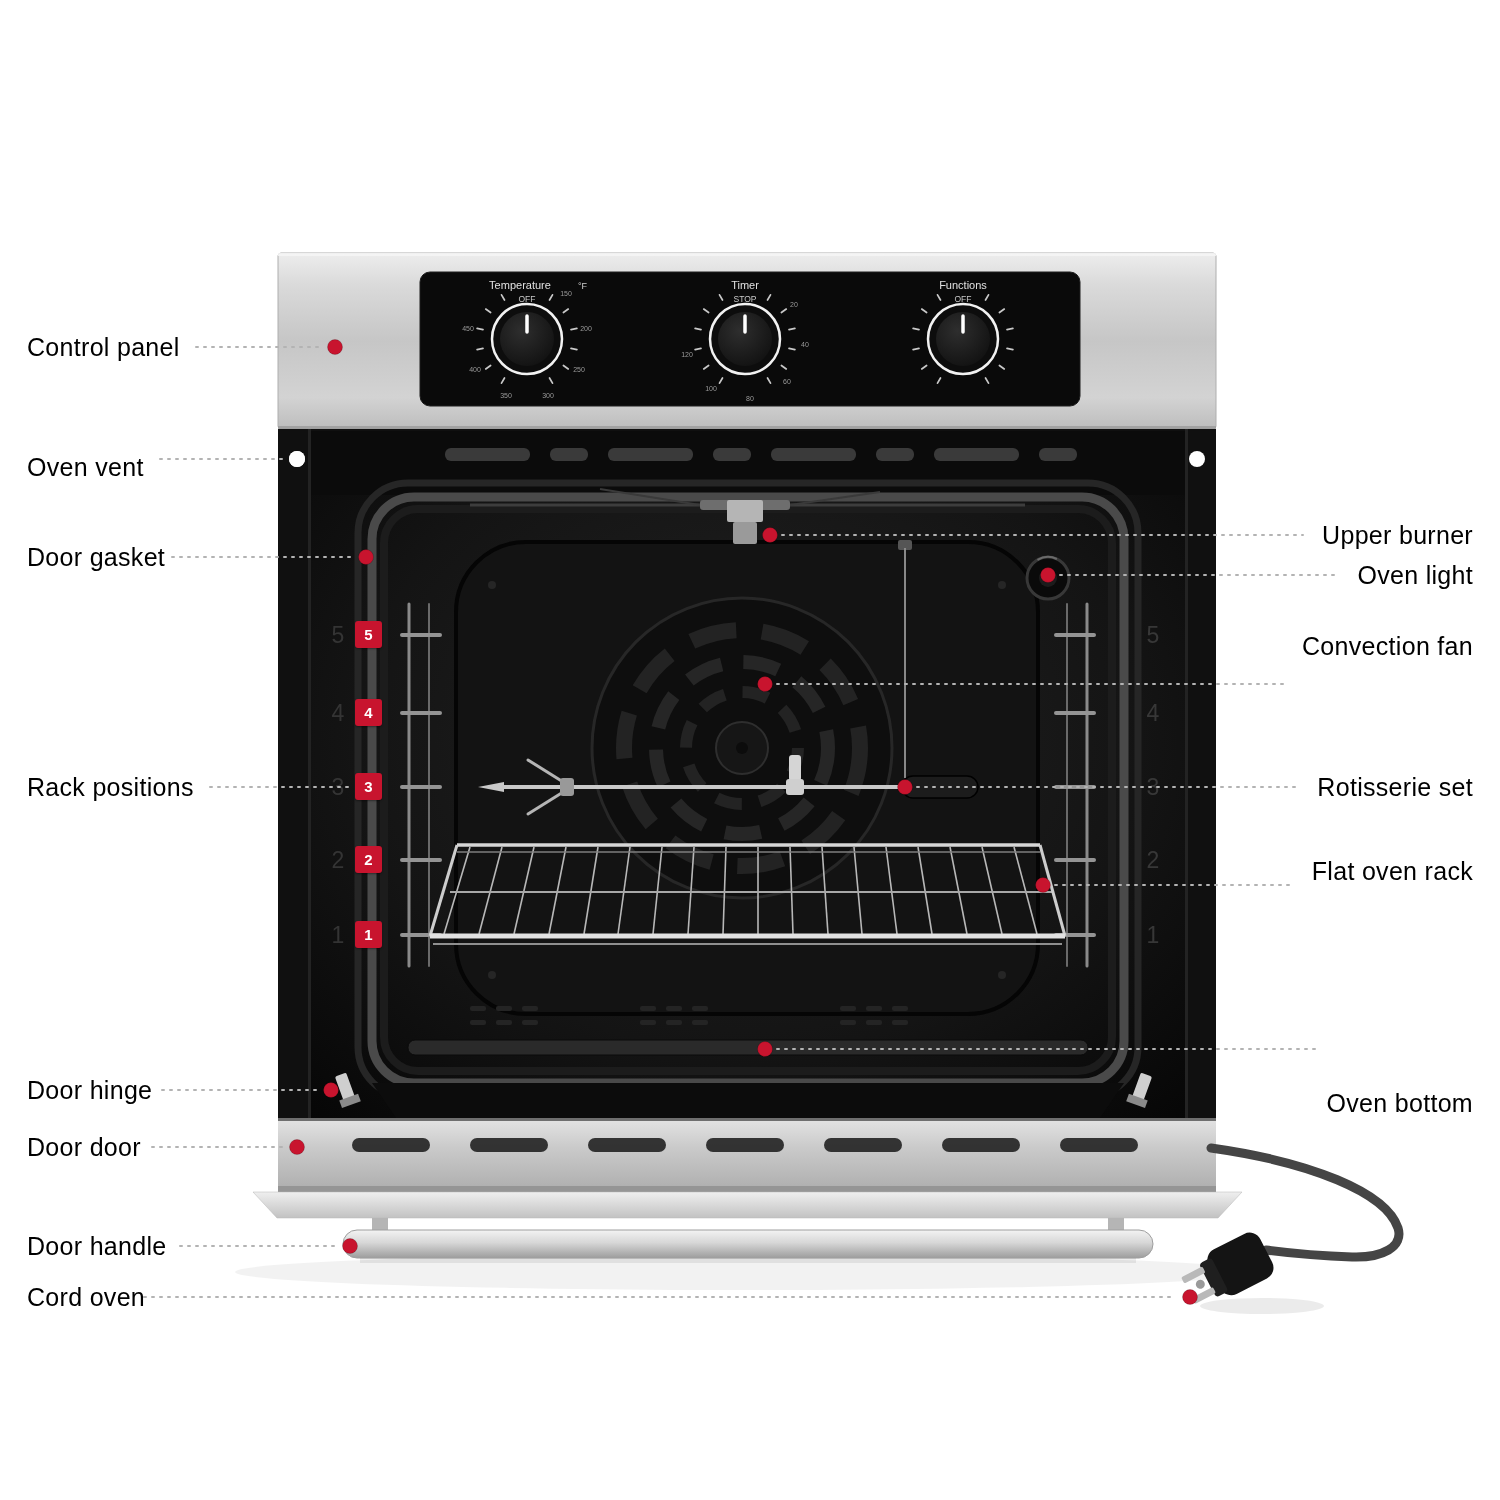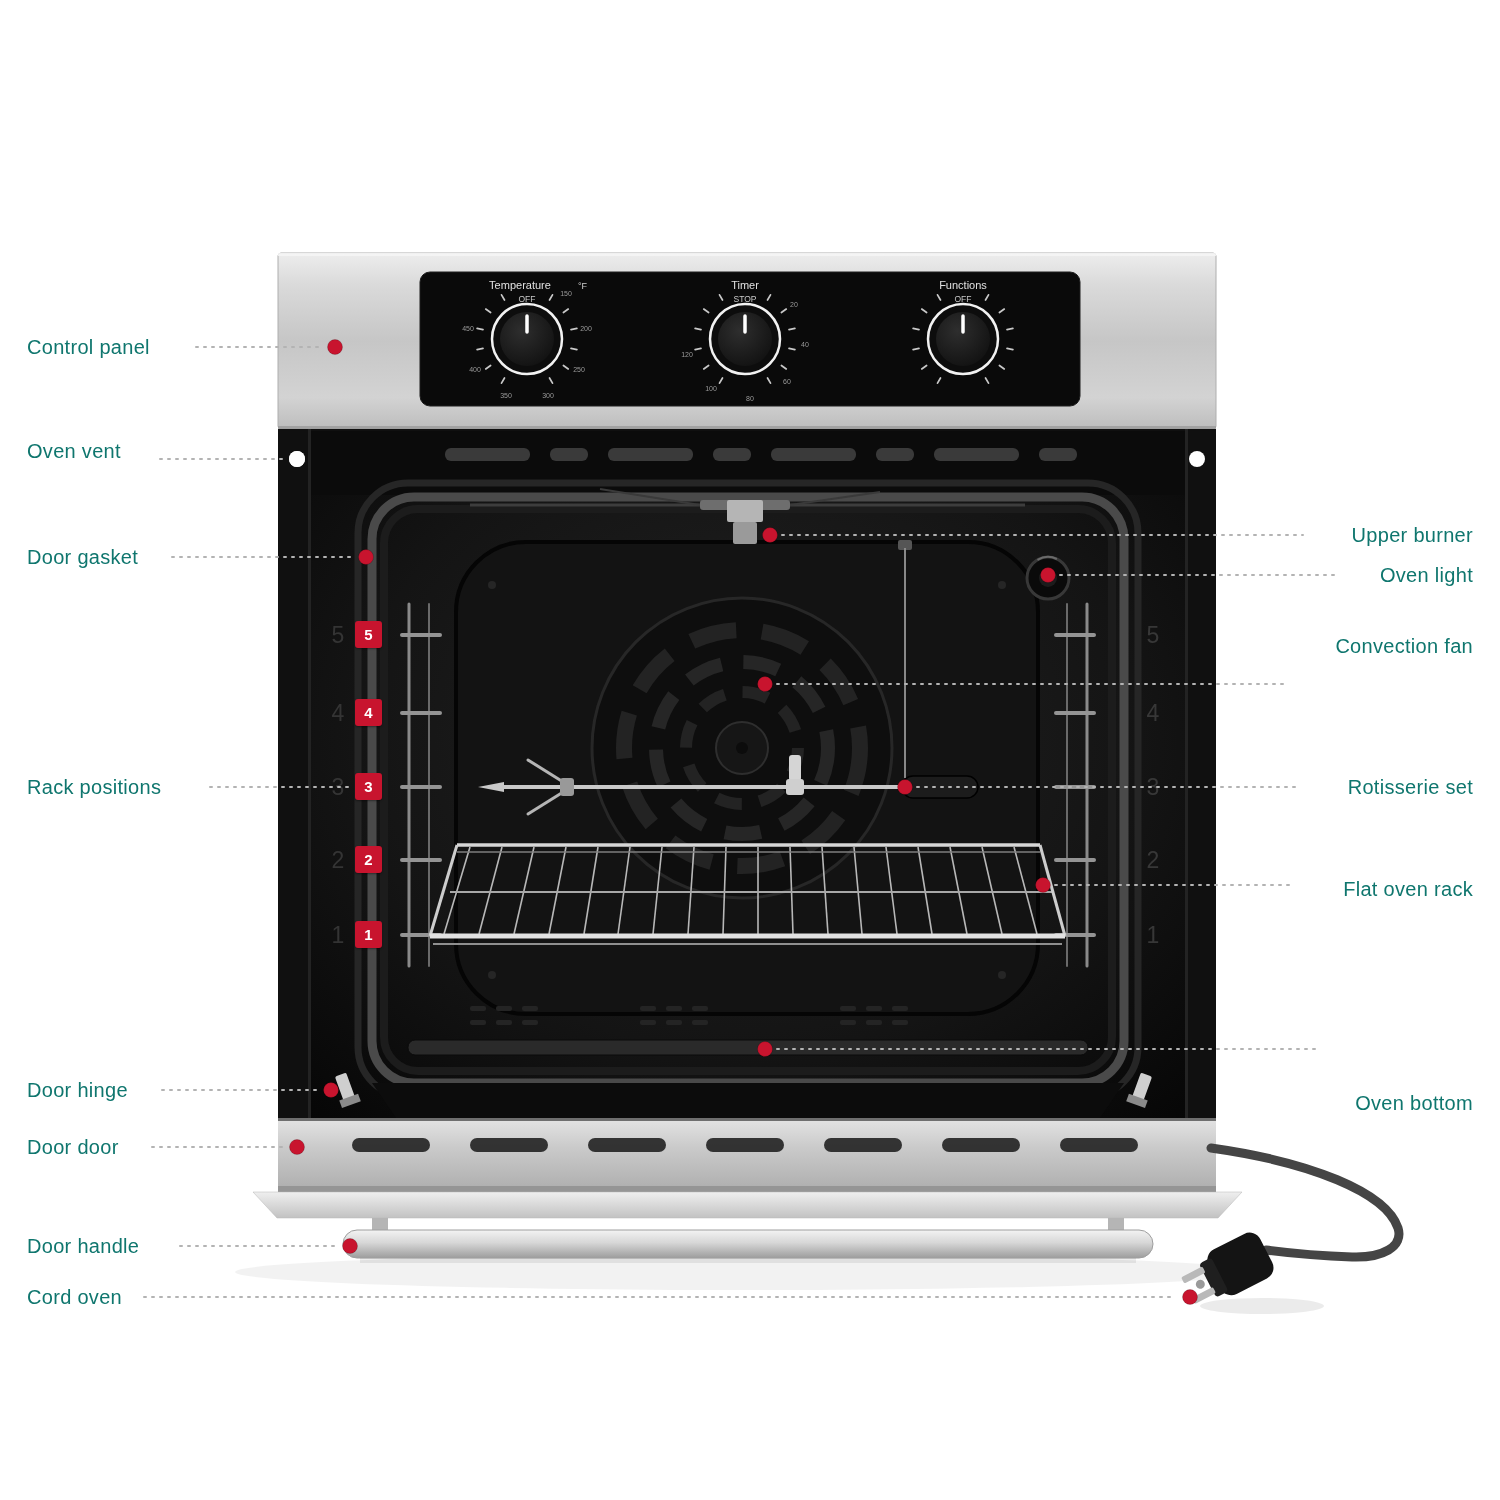--- a/index.html
+++ b/index.html
@@ -1,19 +1,19 @@
 <!DOCTYPE html>
 <html><head>
 <meta charset="utf-8">
 <style>
   html,body{margin:0;padding:0;background:#ffffff;}
   .stage{position:relative;width:1500px;height:1500px;background:#ffffff;overflow:hidden;
          font-family:"Liberation Sans",sans-serif;border-radius:15px;}
   .stage svg{position:absolute;left:0;top:0;}
-  .label{position:absolute;font-size:20px;color:#0f766e;letter-spacing:.3px;white-space:nowrap;line-height:30px;}
+  .label{position:absolute;font-size:25px;color:#000000;letter-spacing:.3px;white-space:nowrap;line-height:30px;}
   .label.left{left:27px;}
   .label.right{right:27px;text-align:center;}
   .badge{position:absolute;left:355px;width:27px;height:27px;background:#c8142e;color:#ffffff;
          font-size:15px;font-weight:bold;display:flex;align-items:center;justify-content:center;
          border-radius:3px;box-shadow:0 1px 2px rgba(0,0,0,.4);}
 </style>
 </head>
 <body>
 
 <div class="stage">
@@ -355,33 +355,33 @@
     <circle cx="1048" cy="575" r="7.5"></circle>
     <circle cx="765" cy="684" r="7.5"></circle>
     <circle cx="905" cy="787" r="7.5"></circle>
     <circle cx="1043" cy="885" r="7.5"></circle>
     <circle cx="765" cy="1049" r="7.5"></circle>
   </g>
   <circle cx="297" cy="459" r="8" fill="#ffffff"></circle>
 </svg>
 
   <div class="label left" style="top:332px">Control panel</div>
-  <div class="label left" style="top:436px">Oven vent</div>
+  <div class="label left" style="top:452px">Oven vent</div>
   <div class="label left" style="top:542px">Door gasket</div>
   <div class="label left" style="top:772px">Rack positions</div>
   <div class="label left" style="top:1075px">Door hinge</div>
   <div class="label left" style="top:1132px">Door door</div>
   <div class="label left" style="top:1231px">Door handle</div>
   <div class="label left" style="top:1282px">Cord oven</div>
 
   <div class="label right" style="top:520px">Upper burner</div>
   <div class="label right" style="top:560px">Oven light</div>
   <div class="label right" style="top:631px">Convection fan</div>
   <div class="label right" style="top:772px">Rotisserie set</div>
-  <div class="label right" style="top:874px">Flat oven rack</div>
+  <div class="label right" style="top:856px">Flat oven rack</div>
   <div class="label right" style="top:1088px">Oven bottom</div>
 
   <div class="badge" style="top:621px">5</div>
   <div class="badge" style="top:699px">4</div>
   <div class="badge" style="top:773px">3</div>
   <div class="badge" style="top:846px">2</div>
   <div class="badge" style="top:921px">1</div>
 
 </div>
 

